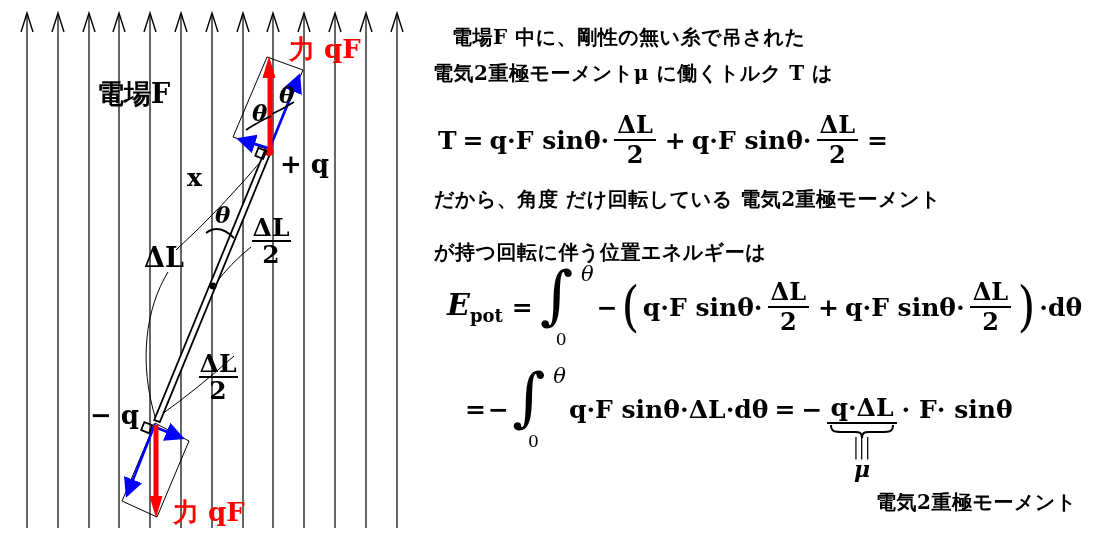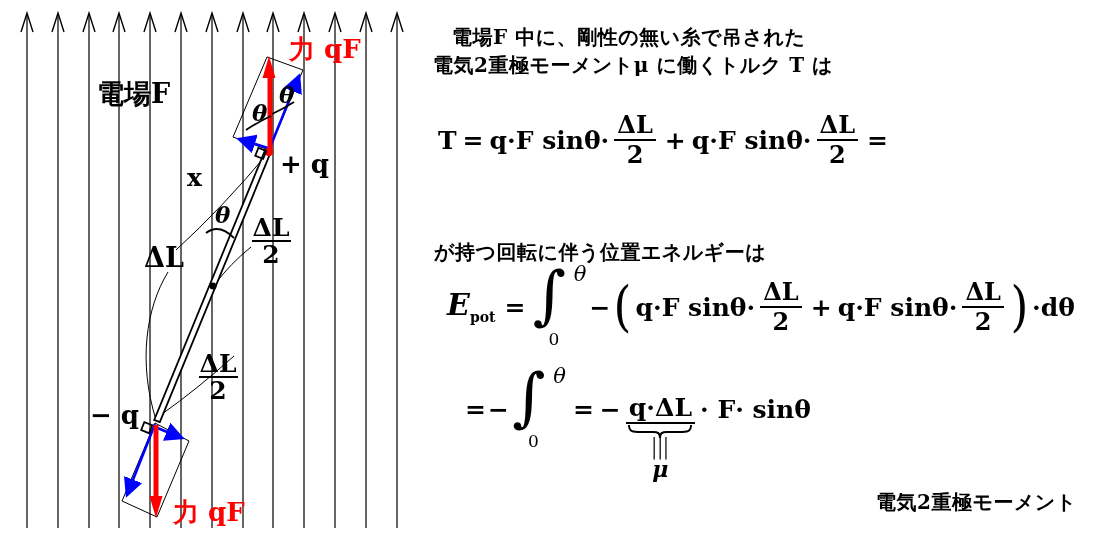--- a/index.html
+++ b/index.html
@@ -16,21 +16,21 @@
   .frac .num{border-bottom:2px solid #000;padding:0 3px 1px;}
   .frac .den{padding-top:1px;}
   .int-wrap{position:relative;display:inline-block;width:48px;height:78px;margin:0 8px 0 2px;
             font-weight:normal;}
   .int-sign{position:absolute;left:0;top:-8px;font-size:64px;line-height:1.1;font-weight:normal;}
   .int-upper{position:absolute;top:-4px;right:-6px;font-size:21px;font-style:italic;}
   .int-lower{position:absolute;bottom:-2px;left:16px;font-size:17px;}
   .paren{font-size:54px;font-weight:normal;line-height:0;margin:0 1px;transform:scaleX(.85);}
   .epot{display:inline-block;margin-right:4px;}
   .epot-e{font-style:italic;font-size:30px;}
-  .epot-sub{font-size:14px;font-weight:bold;vertical-align:-7px;letter-spacing:0;}
+  .epot-sub{font-size:18px;font-weight:bold;vertical-align:-7px;letter-spacing:0;}
   .ub-wrap{position:relative;display:inline-block;margin:16px 4px;}
   .qdl{border-bottom:2px solid #000;padding:0 3px 2px;display:inline-block;}
   .brace-stack{position:absolute;top:100%;left:50%;transform:translateX(-50%);
                display:flex;flex-direction:column;align-items:center;line-height:1;}
   .triple{font-size:16px;font-weight:normal;letter-spacing:0.5px;transform:scaleY(1.35);margin-top:1px;}
   .mu{font-style:italic;font-size:22px;font-weight:bold;margin-top:3px;}
 </style>
 </head>
 <body>
 
@@ -99,39 +99,40 @@
     </g>
 
     <g>
       <text x="218" y="372" font-size="25" font-weight="bold" text-anchor="middle">ΔL</text>
       <line x1="199" y1="377" x2="238" y2="377" stroke="#000" stroke-width="2"></line>
       <text x="218" y="399" font-size="25" font-weight="bold" text-anchor="middle">2</text>
     </g>
   </svg>
 
   <div class="jp" style="left:452px;top:24px;">電場F 中に、剛性の無い糸で吊された</div>
-  <div class="jp" style="left:433px;top:52px;">電気2重極モーメントμ に働くトルク T は</div>
+  <div class="jp" style="left:433px;top:60px;">電気2重極モーメントμ に働くトルク T は</div>
 
   <div class="eq" style="left:437px;top:108px;height:64px;">
     <span class="tight">T</span>
     <span class="tok">=</span>
     <span class="tight">q·F sinθ·</span>
     <span class="frac">
       <span class="num">ΔL</span>
       <span class="den">2</span>
     </span>
     <span class="tok">+</span>
     <span class="tight">q·F sinθ·</span>
     <span class="frac">
       <span class="num">ΔL</span>
       <span class="den">2</span>
     </span>
     <span class="tok">=</span>
   </div>
 
+  <div class="jp" style="left:434px;top:186px;">だから、角度  だけ回転している 電気2重極モーメント</div>
   <div class="jp" style="left:434px;top:239px;">が持つ回転に伴う位置エネルギーは</div>
 
   <div class="eq" style="left:447px;top:263px;height:88px;">
     <span class="epot"><span class="epot-e">E</span><span class="epot-sub">pot</span></span>
     <span class="tok">=</span>
     <span class="int-wrap">
       <span class="int-sign">∫</span>
       <span class="int-upper">θ</span>
       <span class="int-lower">0</span>
     </span>
@@ -153,20 +154,21 @@
   </div>
 
   <div class="eq" style="left:464px;top:365px;height:88px;">
     <span class="tight">=</span>
     <span class="tight">−</span>
     <span class="int-wrap">
       <span class="int-sign">∫</span>
       <span class="int-upper">θ</span>
       <span class="int-lower">0</span>
     </span>
+    <span class="tight">q·F sinθ·ΔL·dθ</span>
     <span class="tok">=</span>
     <span class="tight">−</span>
     <span class="ub-wrap">
       <span class="qdl">q·ΔL</span>
       <span class="brace-stack">
         <svg width="64" height="14" viewBox="0 0 64 14">
           <path d="M1,1 C1,8 5,8 13,8 L25,8 C30,8 32,9 32,14 C32,9 34,8 39,8 L51,8 C59,8 63,8 63,1" fill="none" stroke="#000" stroke-width="2"></path>
         </svg>
         <span class="triple">|||</span>
         <span class="mu">μ</span>

